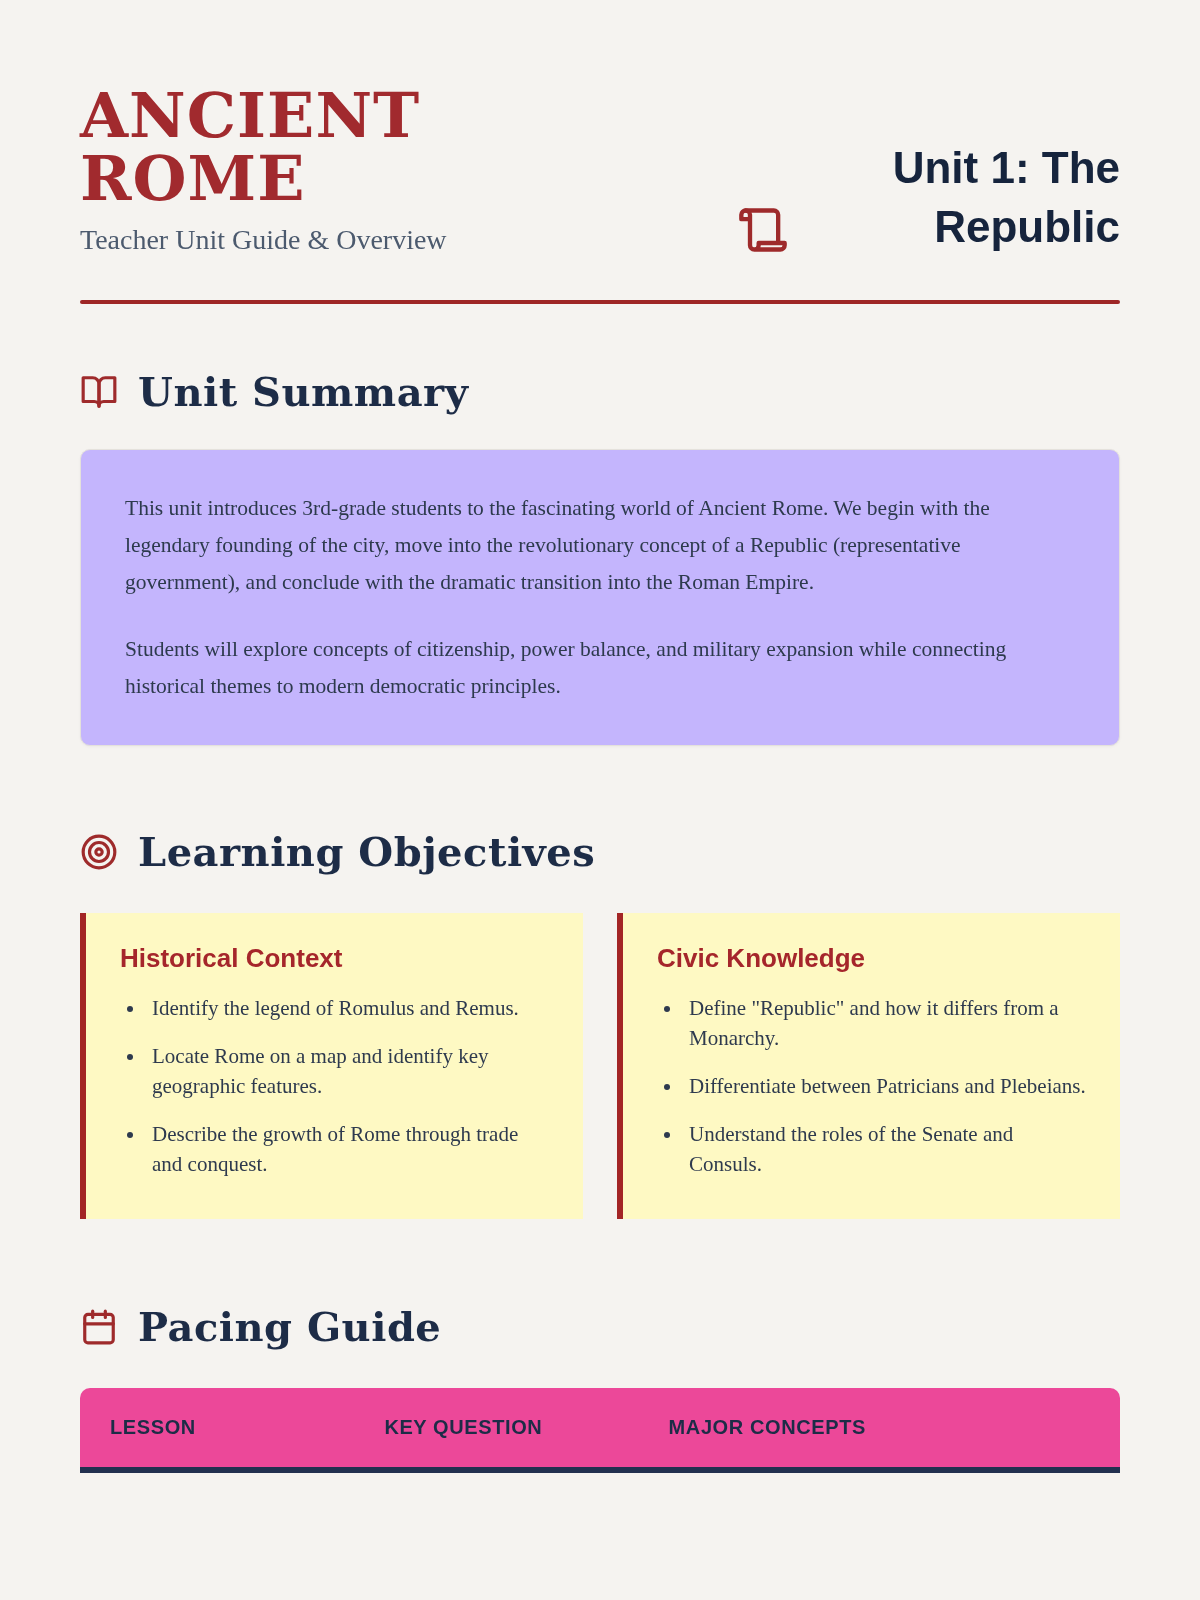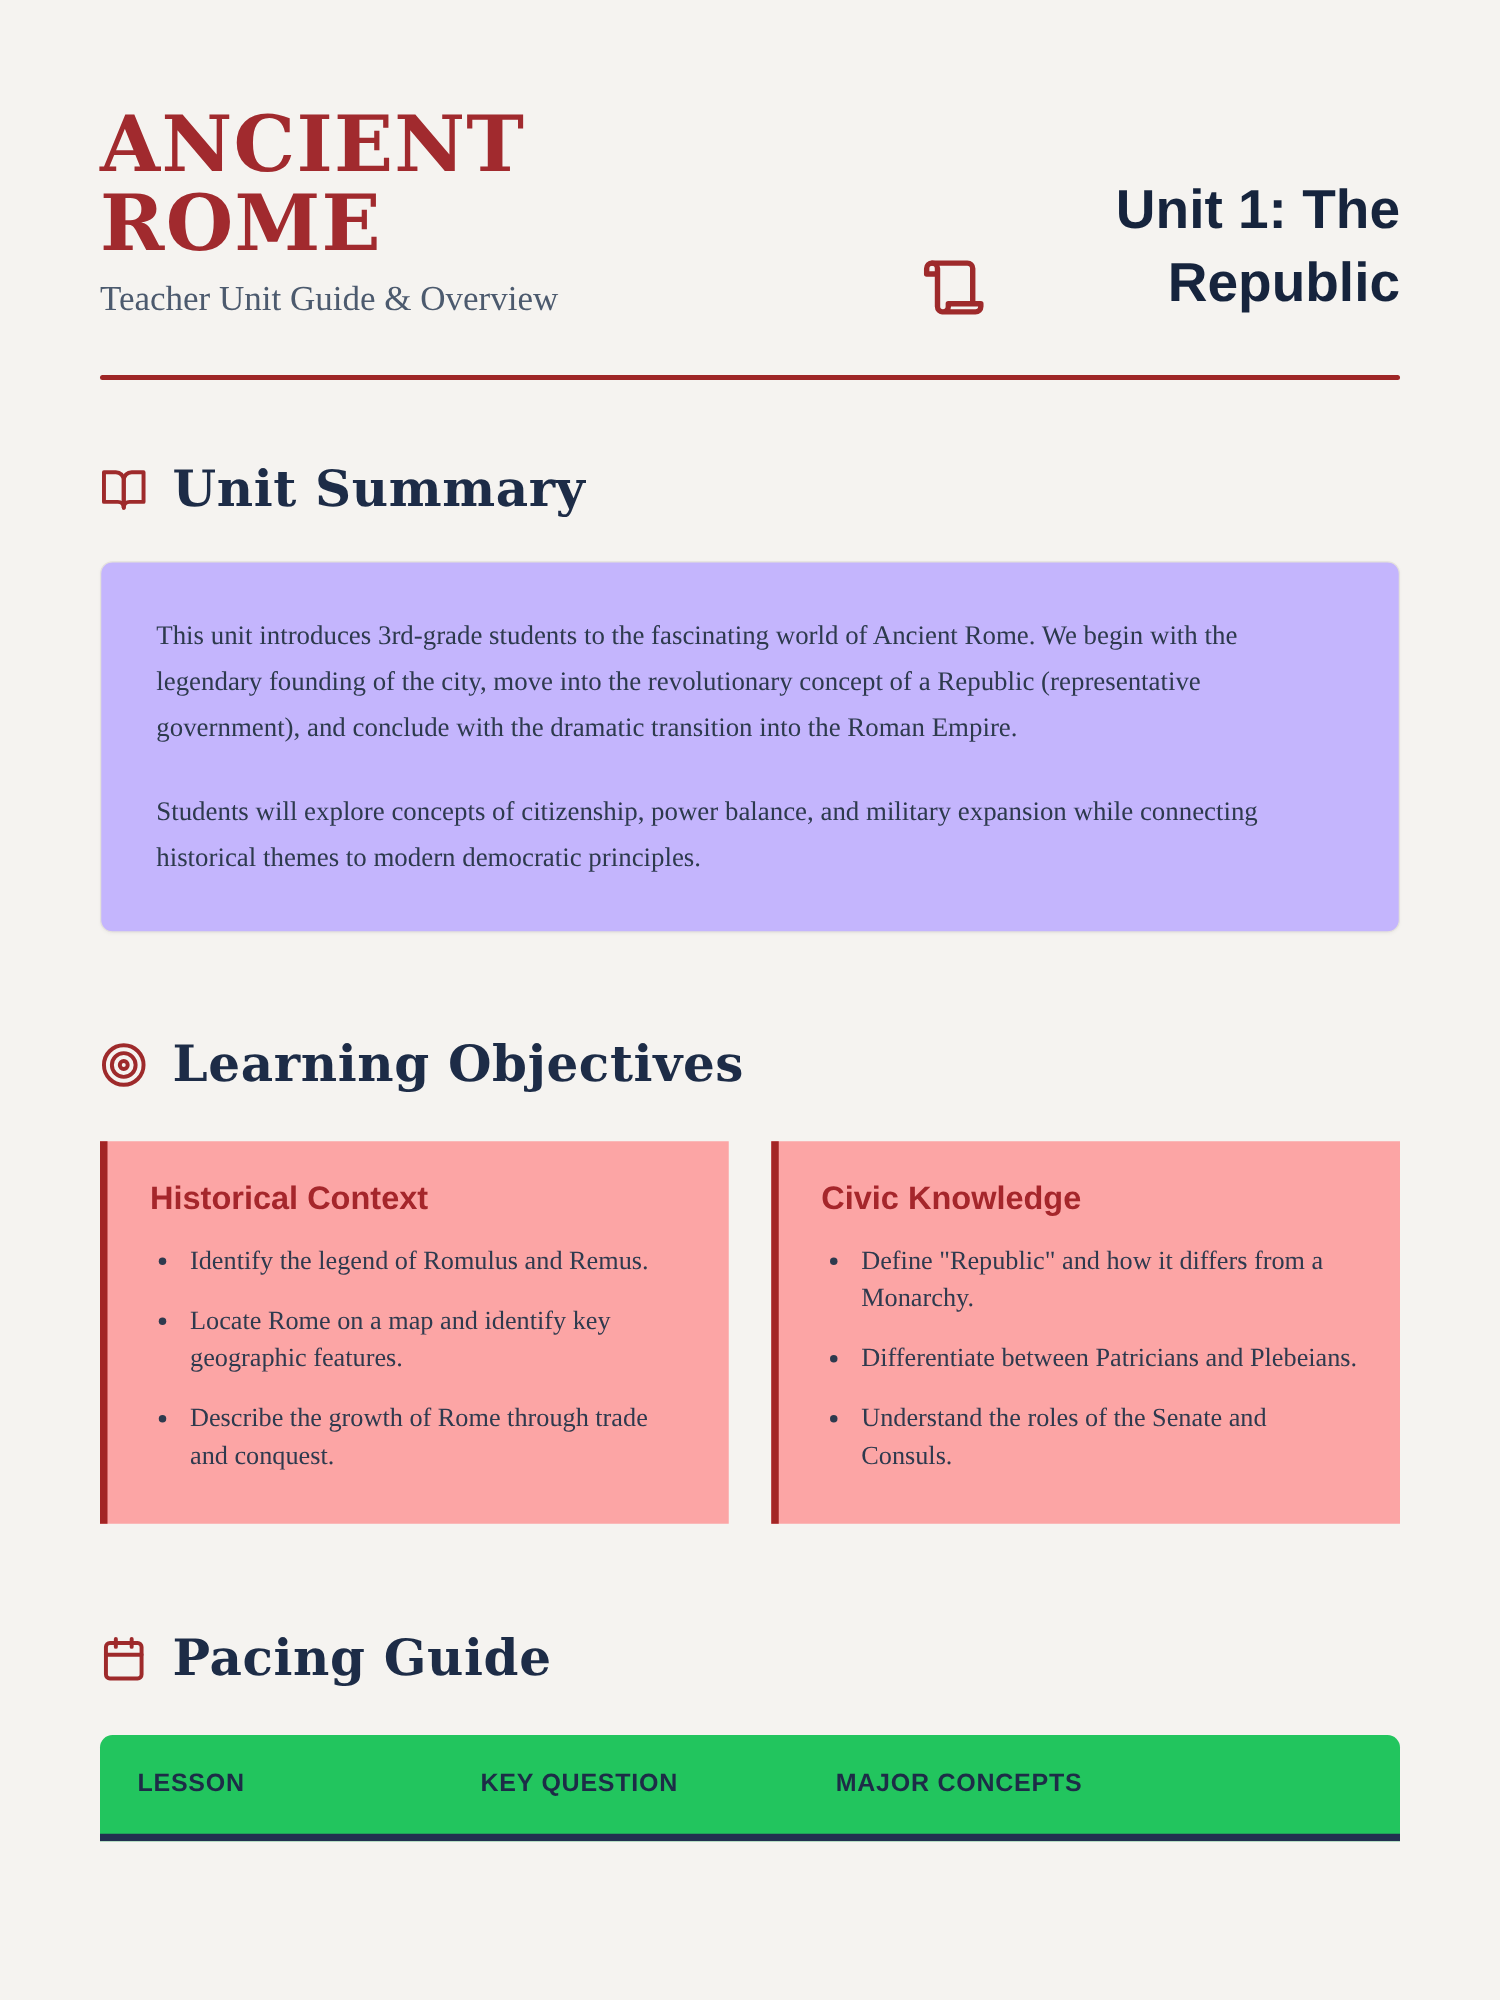--- a/index.html
+++ b/index.html
@@ -99,21 +99,21 @@
   .summary-card p + p { margin-top: 30px; }
 
   
   .objectives-grid {
     margin-top: 38px;
     display: grid;
     grid-template-columns: 1fr 1fr;
     gap: 34px;
   }
   .objective-card {
-    background: #fca5a5;
+    background: #fef9c3;
     border-left: 6px solid #a32525;
     padding: 30px 34px 40px 34px;
   }
   .objective-card h3 {
     font-family: "Liberation Sans", sans-serif;
     font-weight: bold;
     font-size: 26px;
     color: #a5262b;
     margin-bottom: 20px;
   }
@@ -126,21 +126,21 @@
     color: #2e3a4e;
     margin-bottom: 18px;
     padding-left: 6px;
   }
   .objective-card li::marker { color: #2e3a4e; }
   .objective-card li:last-child { margin-bottom: 0; }
 
   
   .pacing-table {
     margin-top: 38px;
-    background: #22c55e;
+    background: #ec4899;
     border-radius: 10px 10px 0 0;
     overflow: hidden;
   }
   .pacing-header-row {
     display: grid;
     grid-template-columns: 28% 29% 43%;
     padding: 28px 30px;
     border-bottom: 6px solid #22304f;
   }
   .pacing-header-cell {

